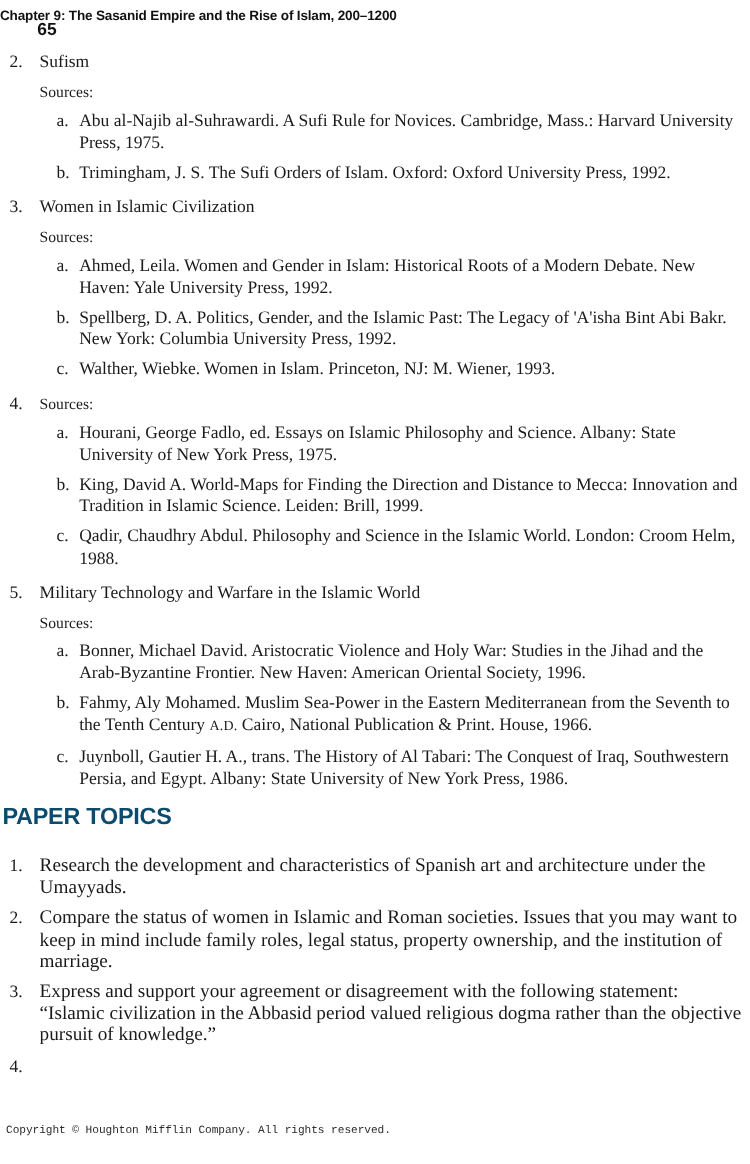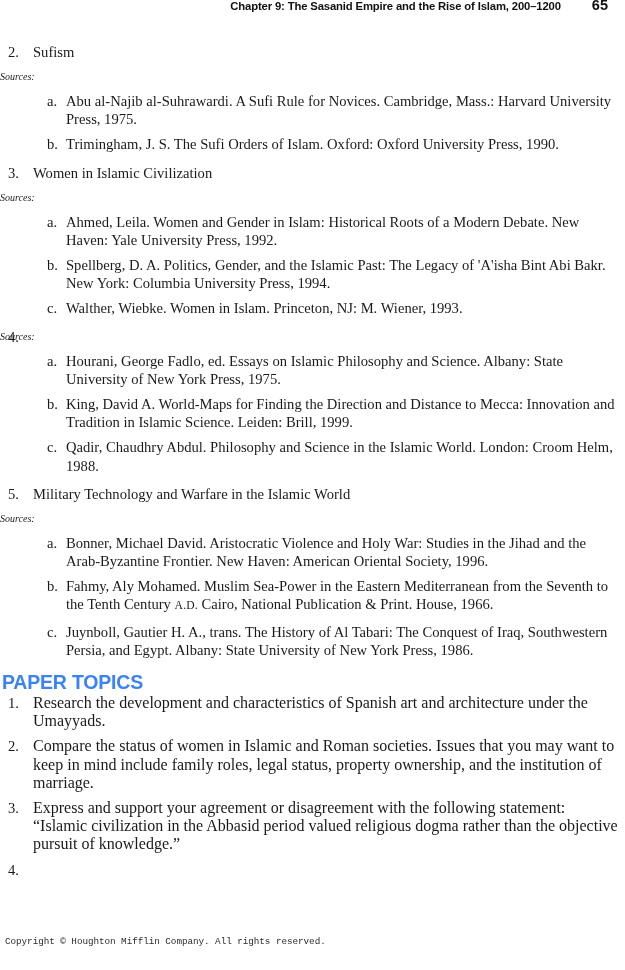--- a/index.html
+++ b/index.html
@@ -12,29 +12,30 @@
     height: 970px;
     position: relative;
     font-family: "Liberation Serif", "DejaVu Serif", serif;
     color: #1a1a1a;
     overflow: hidden;
   }
 
   
   .running-head {
     position: absolute;
-    top: 0px;
+    top: 12px;
     left: 0;
     width: 625px;
     height: 22px;
     display: flex;
     align-items: flex-start;
     justify-content: flex-end;
     padding-right: 17px;
     box-sizing: border-box;
+    flex-direction: column;
   }
   .running-head-title {
     font-family: "Liberation Sans", "DejaVu Sans", sans-serif;
     font-weight: bold;
     font-size: 11.3px;
     letter-spacing: -0.15px;
     color: #111;
     white-space: nowrap;
   }
   .running-head-page {
@@ -69,24 +70,24 @@
     font-size: 14.6px;
     line-height: 20px;
     white-space: nowrap;
   }
   .section-title {
     font-size: 14.6px;
     line-height: 20px;
     padding-right: 5px;
   }
   .sources-label {
-    font-size: 10px;
+    font-size: 13px;
     line-height: 20px;
+    padding-left: 33px;
     margin-top: 5px;
-    font-style: italic;
   }
 
   
   .entry-list {
     margin-top: 5px;
   }
   .entry {
     position: relative;
     padding-left: 66px;
     padding-right: 5px;
@@ -111,23 +112,23 @@
 
   .section-block { margin-bottom: 9px; }
 
   
   .topics-heading {
     font-family: "Liberation Sans", "DejaVu Sans", sans-serif;
     font-weight: bold;
     font-size: 19.5px;
     line-height: 24px;
     letter-spacing: -0.2px;
-    color: #3b82f6;
+    color: #0c4a6e;
     margin-top: 11px;
-    margin-bottom: 0;
+    margin-bottom: 20px;
     padding-left: 2px;
   }
   .topic {
     position: relative;
     padding-left: 33px;
     padding-right: 5px;
     margin-bottom: 7px;
   }
   .topic-marker {
     position: absolute;
@@ -168,39 +169,39 @@
       <span class="section-title">Sufism</span>
     </div>
     <div class="sources-label">Sources:</div>
     <div class="entry-list">
       <div class="entry">
         <span class="entry-marker">a.</span>
         <span class="entry-text">Abu al-Najib al-Suhrawardi. A Sufi Rule for Novices. Cambridge, Mass.: Harvard University Press, 1975.</span>
       </div>
       <div class="entry">
         <span class="entry-marker">b.</span>
-        <span class="entry-text">Trimingham, J. S. The Sufi Orders of Islam. Oxford: Oxford University Press, 1990.</span>
+        <span class="entry-text">Trimingham, J. S. The Sufi Orders of Islam. Oxford: Oxford University Press, 1992.</span>
       </div>
     </div>
   </div>
 
   <div class="section-block">
     <div class="section">
       <span class="marker">3.</span>
       <span class="section-title">Women in Islamic Civilization</span>
     </div>
     <div class="sources-label">Sources:</div>
     <div class="entry-list">
       <div class="entry">
         <span class="entry-marker">a.</span>
         <span class="entry-text">Ahmed, Leila. Women and Gender in Islam: Historical Roots of a Modern Debate. New Haven: Yale University Press, 1992.</span>
       </div>
       <div class="entry">
         <span class="entry-marker">b.</span>
-        <span class="entry-text">Spellberg, D. A. Politics, Gender, and the Islamic Past: The Legacy of 'A'isha Bint Abi Bakr. New York: Columbia University Press, 1994.</span>
+        <span class="entry-text">Spellberg, D. A. Politics, Gender, and the Islamic Past: The Legacy of 'A'isha Bint Abi Bakr. New York: Columbia University Press, 1992.</span>
       </div>
       <div class="entry">
         <span class="entry-marker">c.</span>
         <span class="entry-text">Walther, Wiebke. Women in Islam. Princeton, NJ: M. Wiener, 1993.</span>
       </div>
     </div>
   </div>
 
   <div class="section-block">
     <div class="section">

